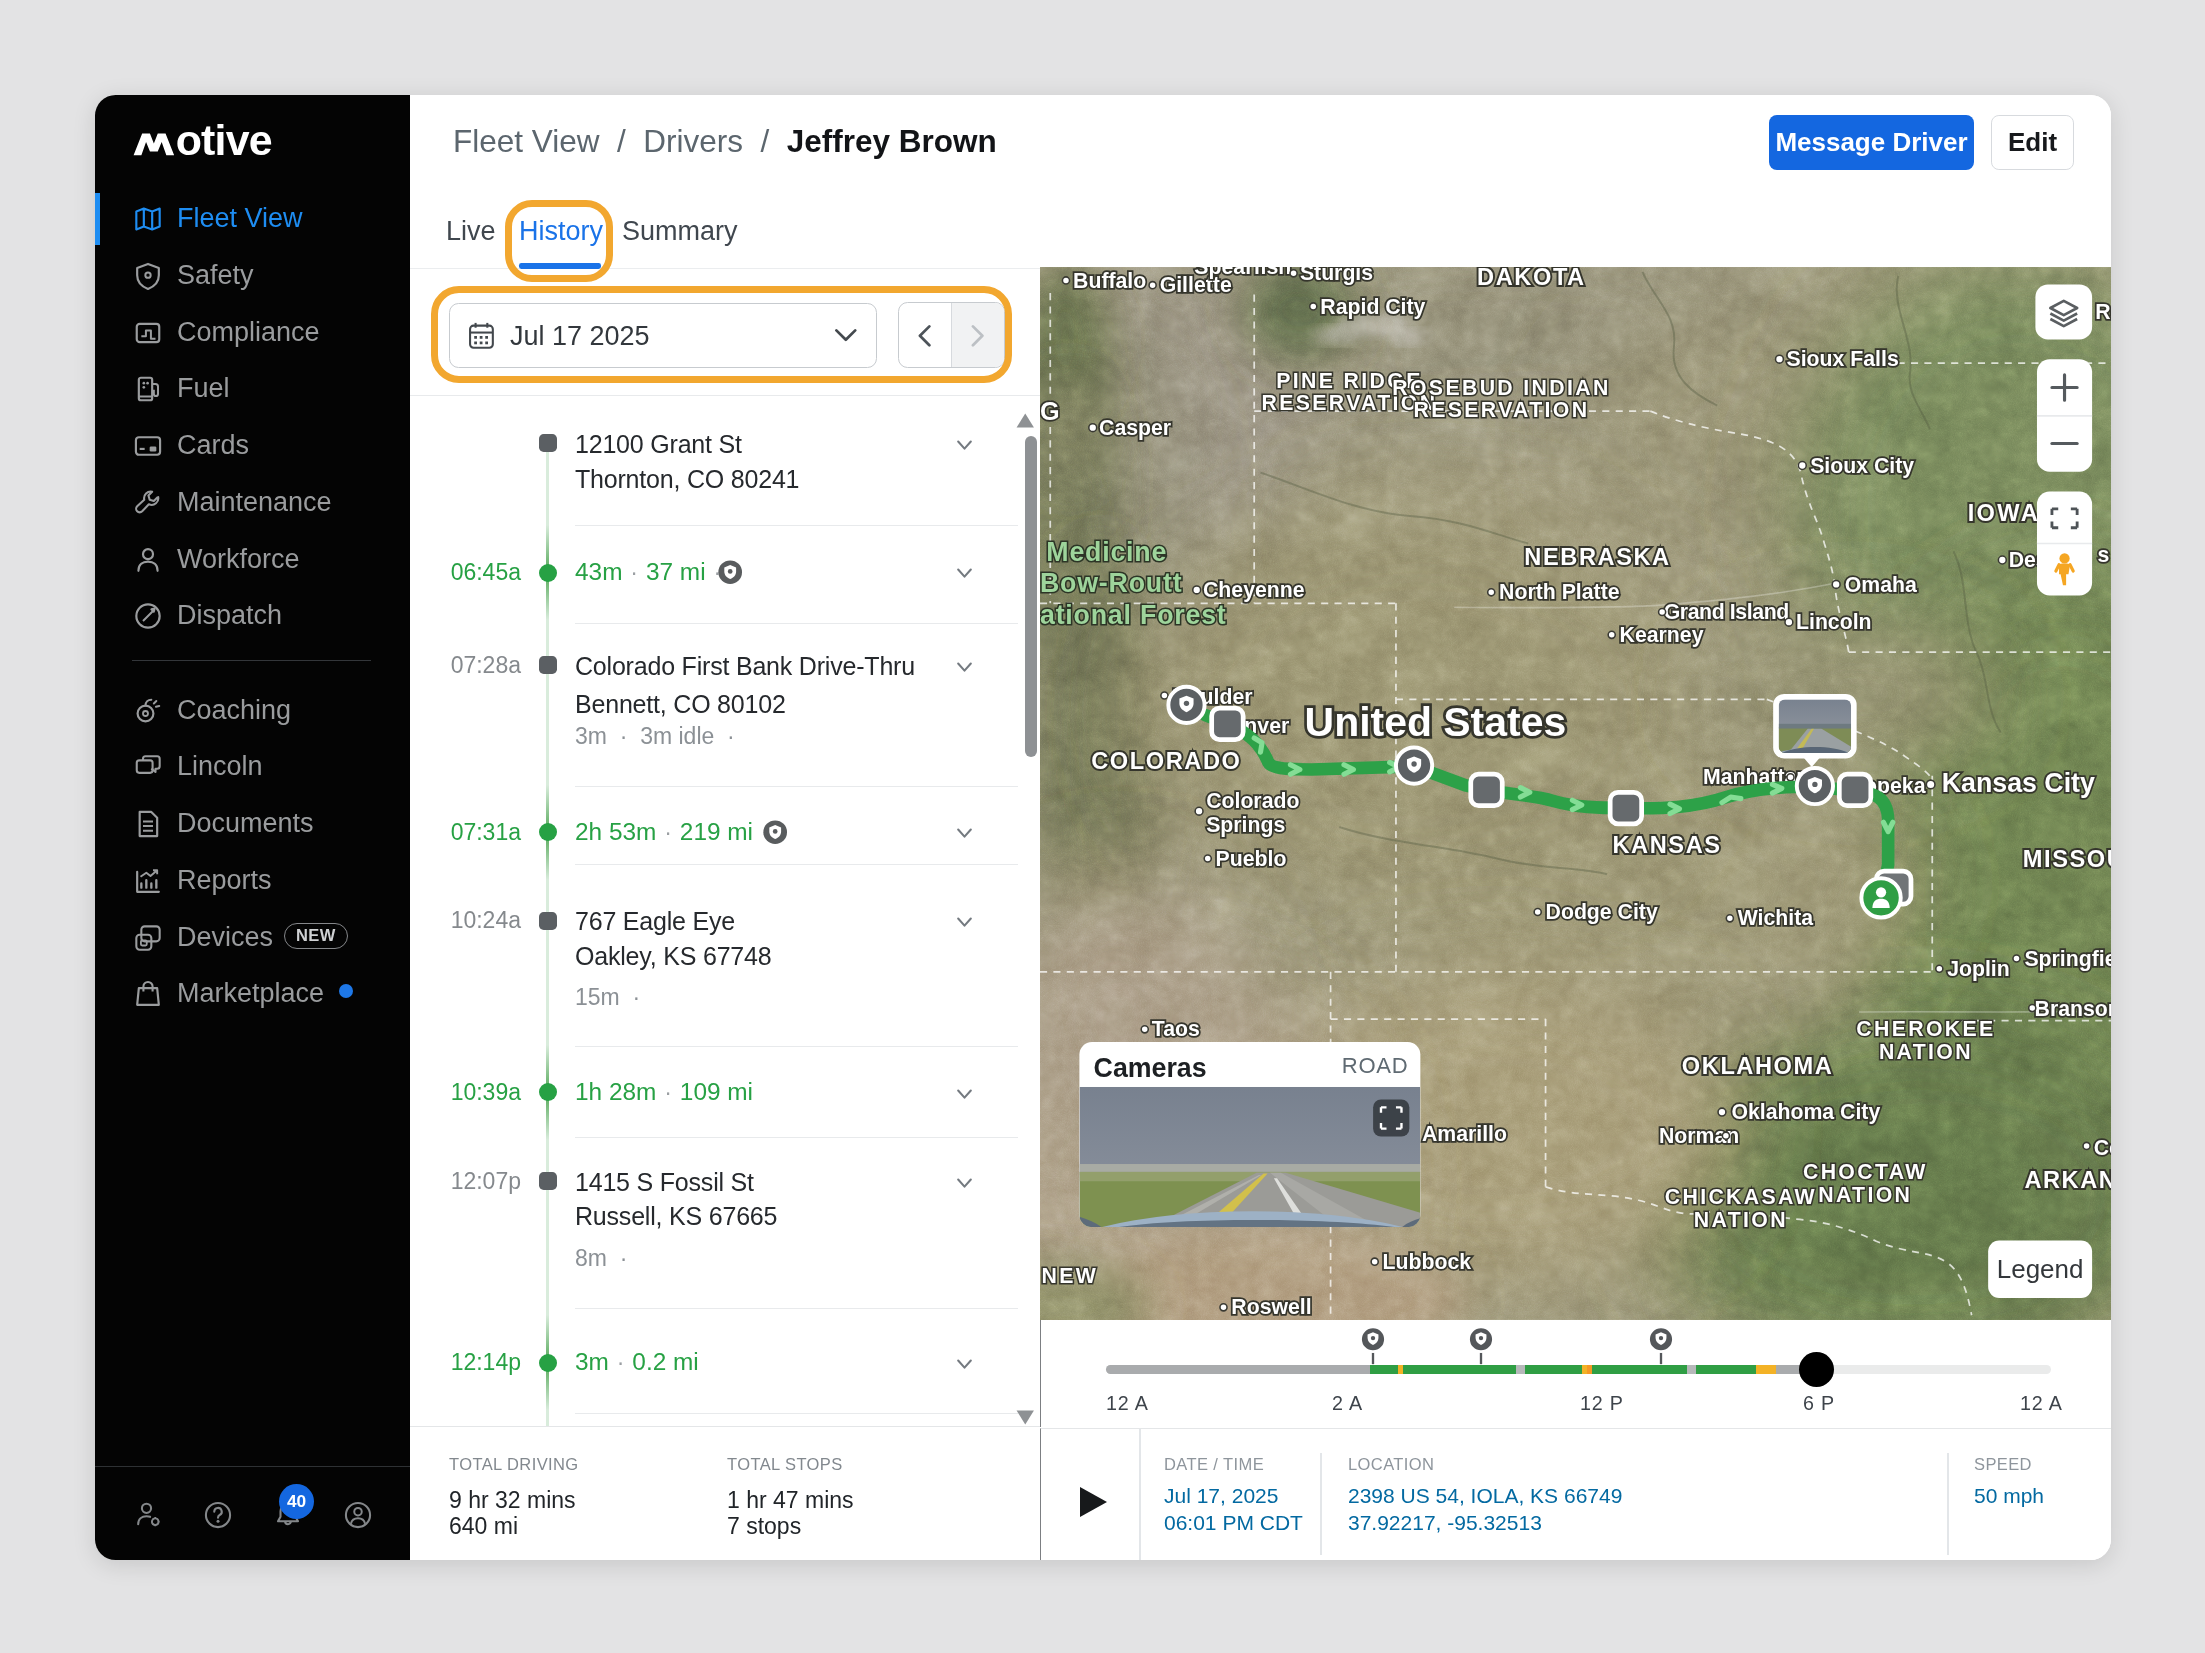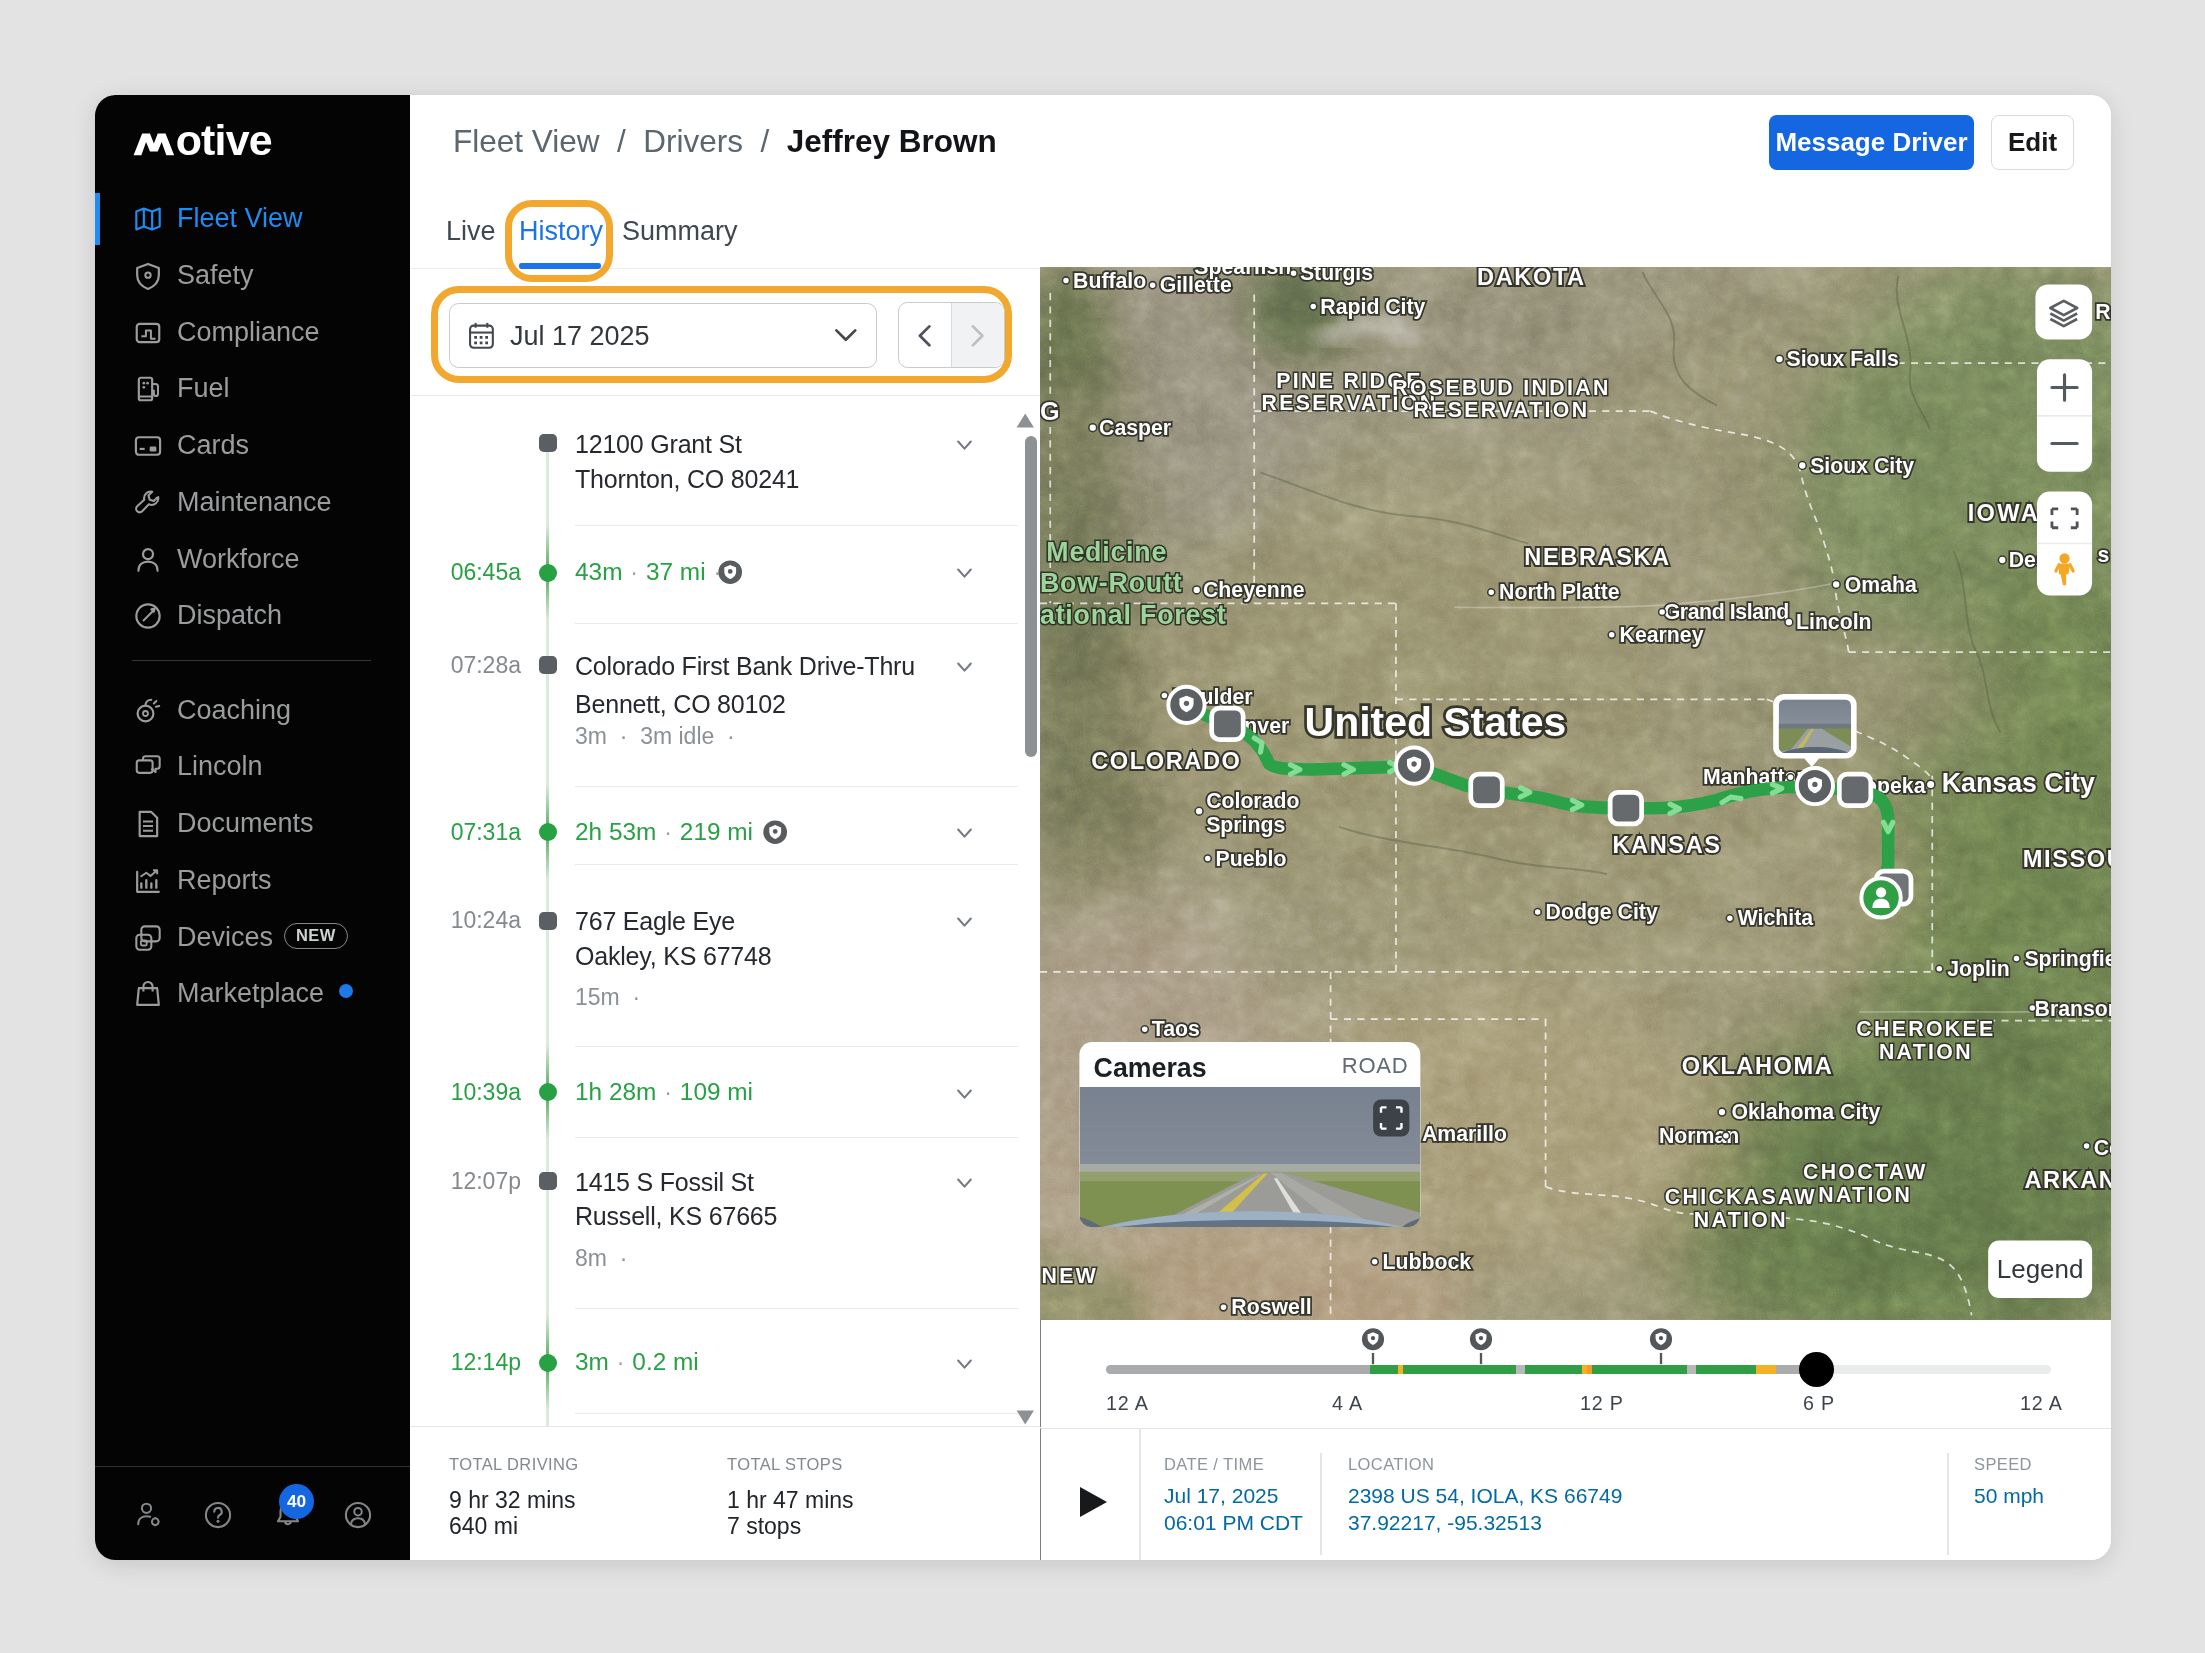--- a/index.html
+++ b/index.html
@@ -695,21 +695,21 @@
     <div class="abs" style="left:541px;top:45px;width:4.7px;height:8.7px;background:#f3b226"></div>
     <div class="abs" style="left:546px;top:45px;width:5.5px;height:8.7px;background:#f59824"></div>
     <div class="abs" style="left:551px;top:45px;width:95px;height:8.7px;background:#2f9e44"></div>
     <div class="abs" style="left:646px;top:45px;width:9.5px;height:8.7px;background:#b6b8ba"></div>
     <div class="abs" style="left:655px;top:45px;width:60px;height:8.7px;background:#2f9e44"></div>
     <div class="abs" style="left:715px;top:45px;width:19.7px;height:8.7px;background:#f3b226"></div>
     <div class="abs" style="left:735px;top:45px;width:37px;height:8.7px;background:#a9abad"></div>
     <div class="abs" style="left:758px;top:31.5px;width:35px;height:35px;background:#000;border-radius:50%"></div>
 
     <div class="ticklbl" style="left:65px;top:72px">12 A</div>
-    <div class="ticklbl" style="left:291px;top:72px">4 A</div>
+    <div class="ticklbl" style="left:291px;top:72px">2 A</div>
     <div class="ticklbl" style="left:539px;top:72px">12 P</div>
     <div class="ticklbl" style="left:762px;top:72px">6 P</div>
     <div class="ticklbl" style="left:979px;top:72px">12 A</div>
   </div>
   <div id="bottombar" class="abs" style="left:945px;top:1333px;width:1071px;height:132px;background:#fff;border-top:1.6px solid #e4e6e8;border-left:1.6px solid #7c7f82">
     <div class="abs" style="left:0;top:58px;width:0;height:0;border-left:27px solid #17191b;border-top:15.8px solid transparent;border-bottom:15.8px solid transparent;left:39px"></div>
     <div class="vline" style="left:98px;top:0;height:132px"></div>
     <div class="btmlabel" style="left:123px;top:26px;position:absolute">DATE / TIME</div>
     <div class="btmval" style="left:123px;top:53px;position:absolute">Jul 17, 2025<br>06:01 PM CDT</div>
     <div class="vline" style="left:279px;top:23.6px;height:102px"></div>

